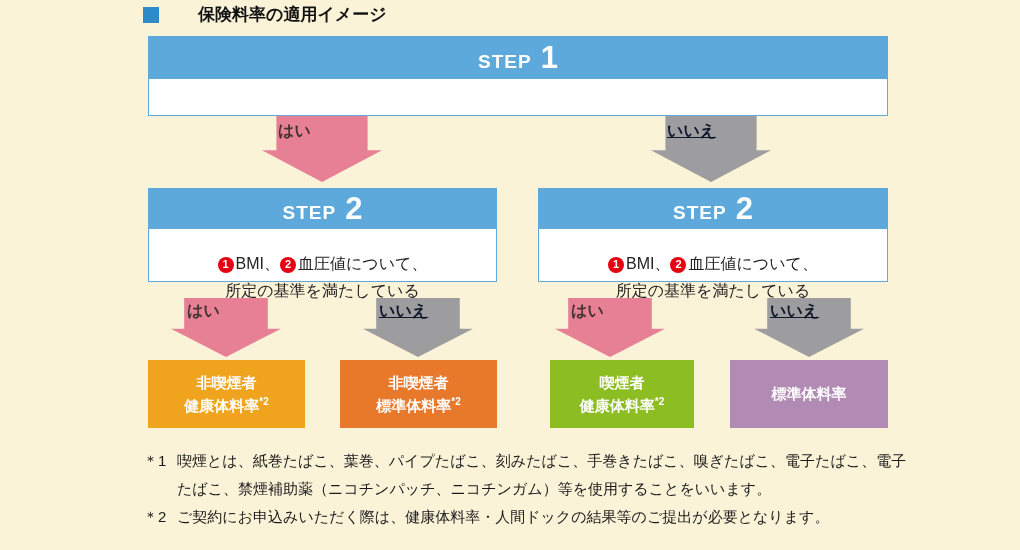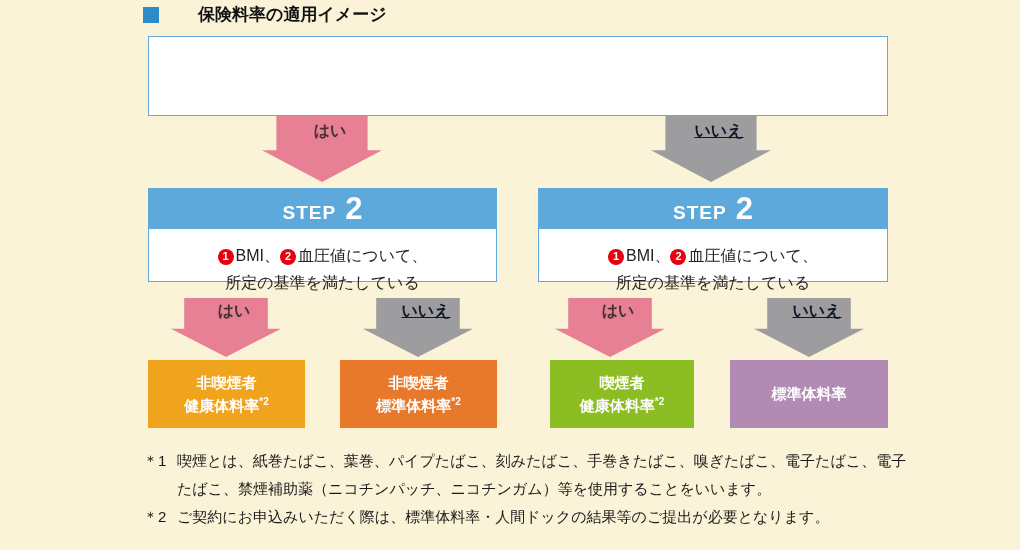--- a/index.html
+++ b/index.html
@@ -18,34 +18,34 @@
   .step1{left:148px;top:36px;width:740px;height:80px;}
   .step-header{background:#5ea9dc;color:#fff;text-align:center;}
   .step1 .step-header{height:42px;line-height:42px;}
   .step-word{font-size:19px;font-weight:bold;letter-spacing:1px;}
   .step-num{font-size:31px;font-weight:bold;margin-left:9px;}
   .step1 .step-body{height:36px;line-height:34px;text-align:center;font-size:16px;color:#222;}
   .step2{top:188px;width:349px;height:94px;}
   .step2-left{left:148px;}
   .step2-right{left:538px;width:350px;}
   .step2 .step-header{height:40px;line-height:40px;}
-  .step2 .step-body{height:68px;padding-top:13px;line-height:27px;text-align:center;font-size:16px;color:#222;box-sizing:border-box;}
+  .step2 .step-body{height:68px;padding-top:21px;line-height:27px;text-align:center;font-size:16px;color:#222;box-sizing:border-box;}
   .badge{
     display:inline-flex;width:16px;height:16px;border-radius:50%;background:#e60012;
     color:#fff;font-size:11px;font-weight:bold;align-items:center;justify-content:center;
     margin-right:2px;position:relative;top:-1px;
   }
   sup{font-size:10px;}
   
   .arrow{position:absolute;clip-path:polygon(12% 0,88% 0,88% 52%,100% 52%,50% 100%,0 52%,12% 52%);}
   .arrow-lg{width:120px;height:66px;}
   .arrow-sm{width:110px;height:59px;}
   .arrow-yes{background:#e77f95;}
   .arrow-no{background:#9d9da0;}
-  .arrow-label{position:absolute;top:5px;left:16px;right:0;text-align:center;font-size:16px;font-weight:bold;}
+  .arrow-label{position:absolute;top:5px;left:16px;right:0;text-align:left;font-size:16px;font-weight:bold;}
   .arrow-sm .arrow-label{top:3px;}
   .arrow-yes .arrow-label{color:#44322f;}
   .arrow-no .arrow-label{color:#0f172a;text-decoration:underline;}
   
   .result{
     position:absolute;top:360px;height:68px;display:flex;flex-direction:column;
     align-items:center;justify-content:center;color:#fff;font-weight:bold;
     font-size:15px;line-height:1.55;text-align:center;
   }
   .result-1{left:148px;width:157px;background:#f0a41e;}
@@ -62,20 +62,23 @@
 <body>
 
 <div class="canvas">
 
   <div class="page-title">
     <span class="title-square"></span>
     <span>保険料率の適用イメージ</span>
   </div>
 
   <div class="stepbox step1">
+    <div class="step-header">
+      <span class="step-word">STEP</span><span class="step-num">1</span>
+    </div>
   </div>
 
   <div class="arrow arrow-lg arrow-yes" style="left:262px;top:116px;">
     <span class="arrow-label">はい</span>
   </div>
   <div class="arrow arrow-lg arrow-no" style="left:651px;top:116px;">
     <span class="arrow-label">いいえ</span>
   </div>
 
   <div class="stepbox step2 step2-left">
@@ -137,17 +140,17 @@
     <div>標準体料率</div>
   </div>
 
   <div class="footnotes">
     <div class="footnote">
       <span class="fn-marker">＊1</span>
       <span class="fn-text">喫煙とは、紙巻たばこ、葉巻、パイプたばこ、刻みたばこ、手巻きたばこ、嗅ぎたばこ、電子たばこ、電子たばこ、禁煙補助薬（ニコチンパッチ、ニコチンガム）等を使用することをいいます。</span>
     </div>
     <div class="footnote">
       <span class="fn-marker">＊2</span>
-      <span class="fn-text">ご契約にお申込みいただく際は、標準体料率・人間ドックの結果等のご提出が必要となります。</span>
+      <span class="fn-text">ご契約にお申込みいただく際は、健康体料率・人間ドックの結果等のご提出が必要となります。</span>
     </div>
   </div>
 
 </div>
 
 </body></html>

